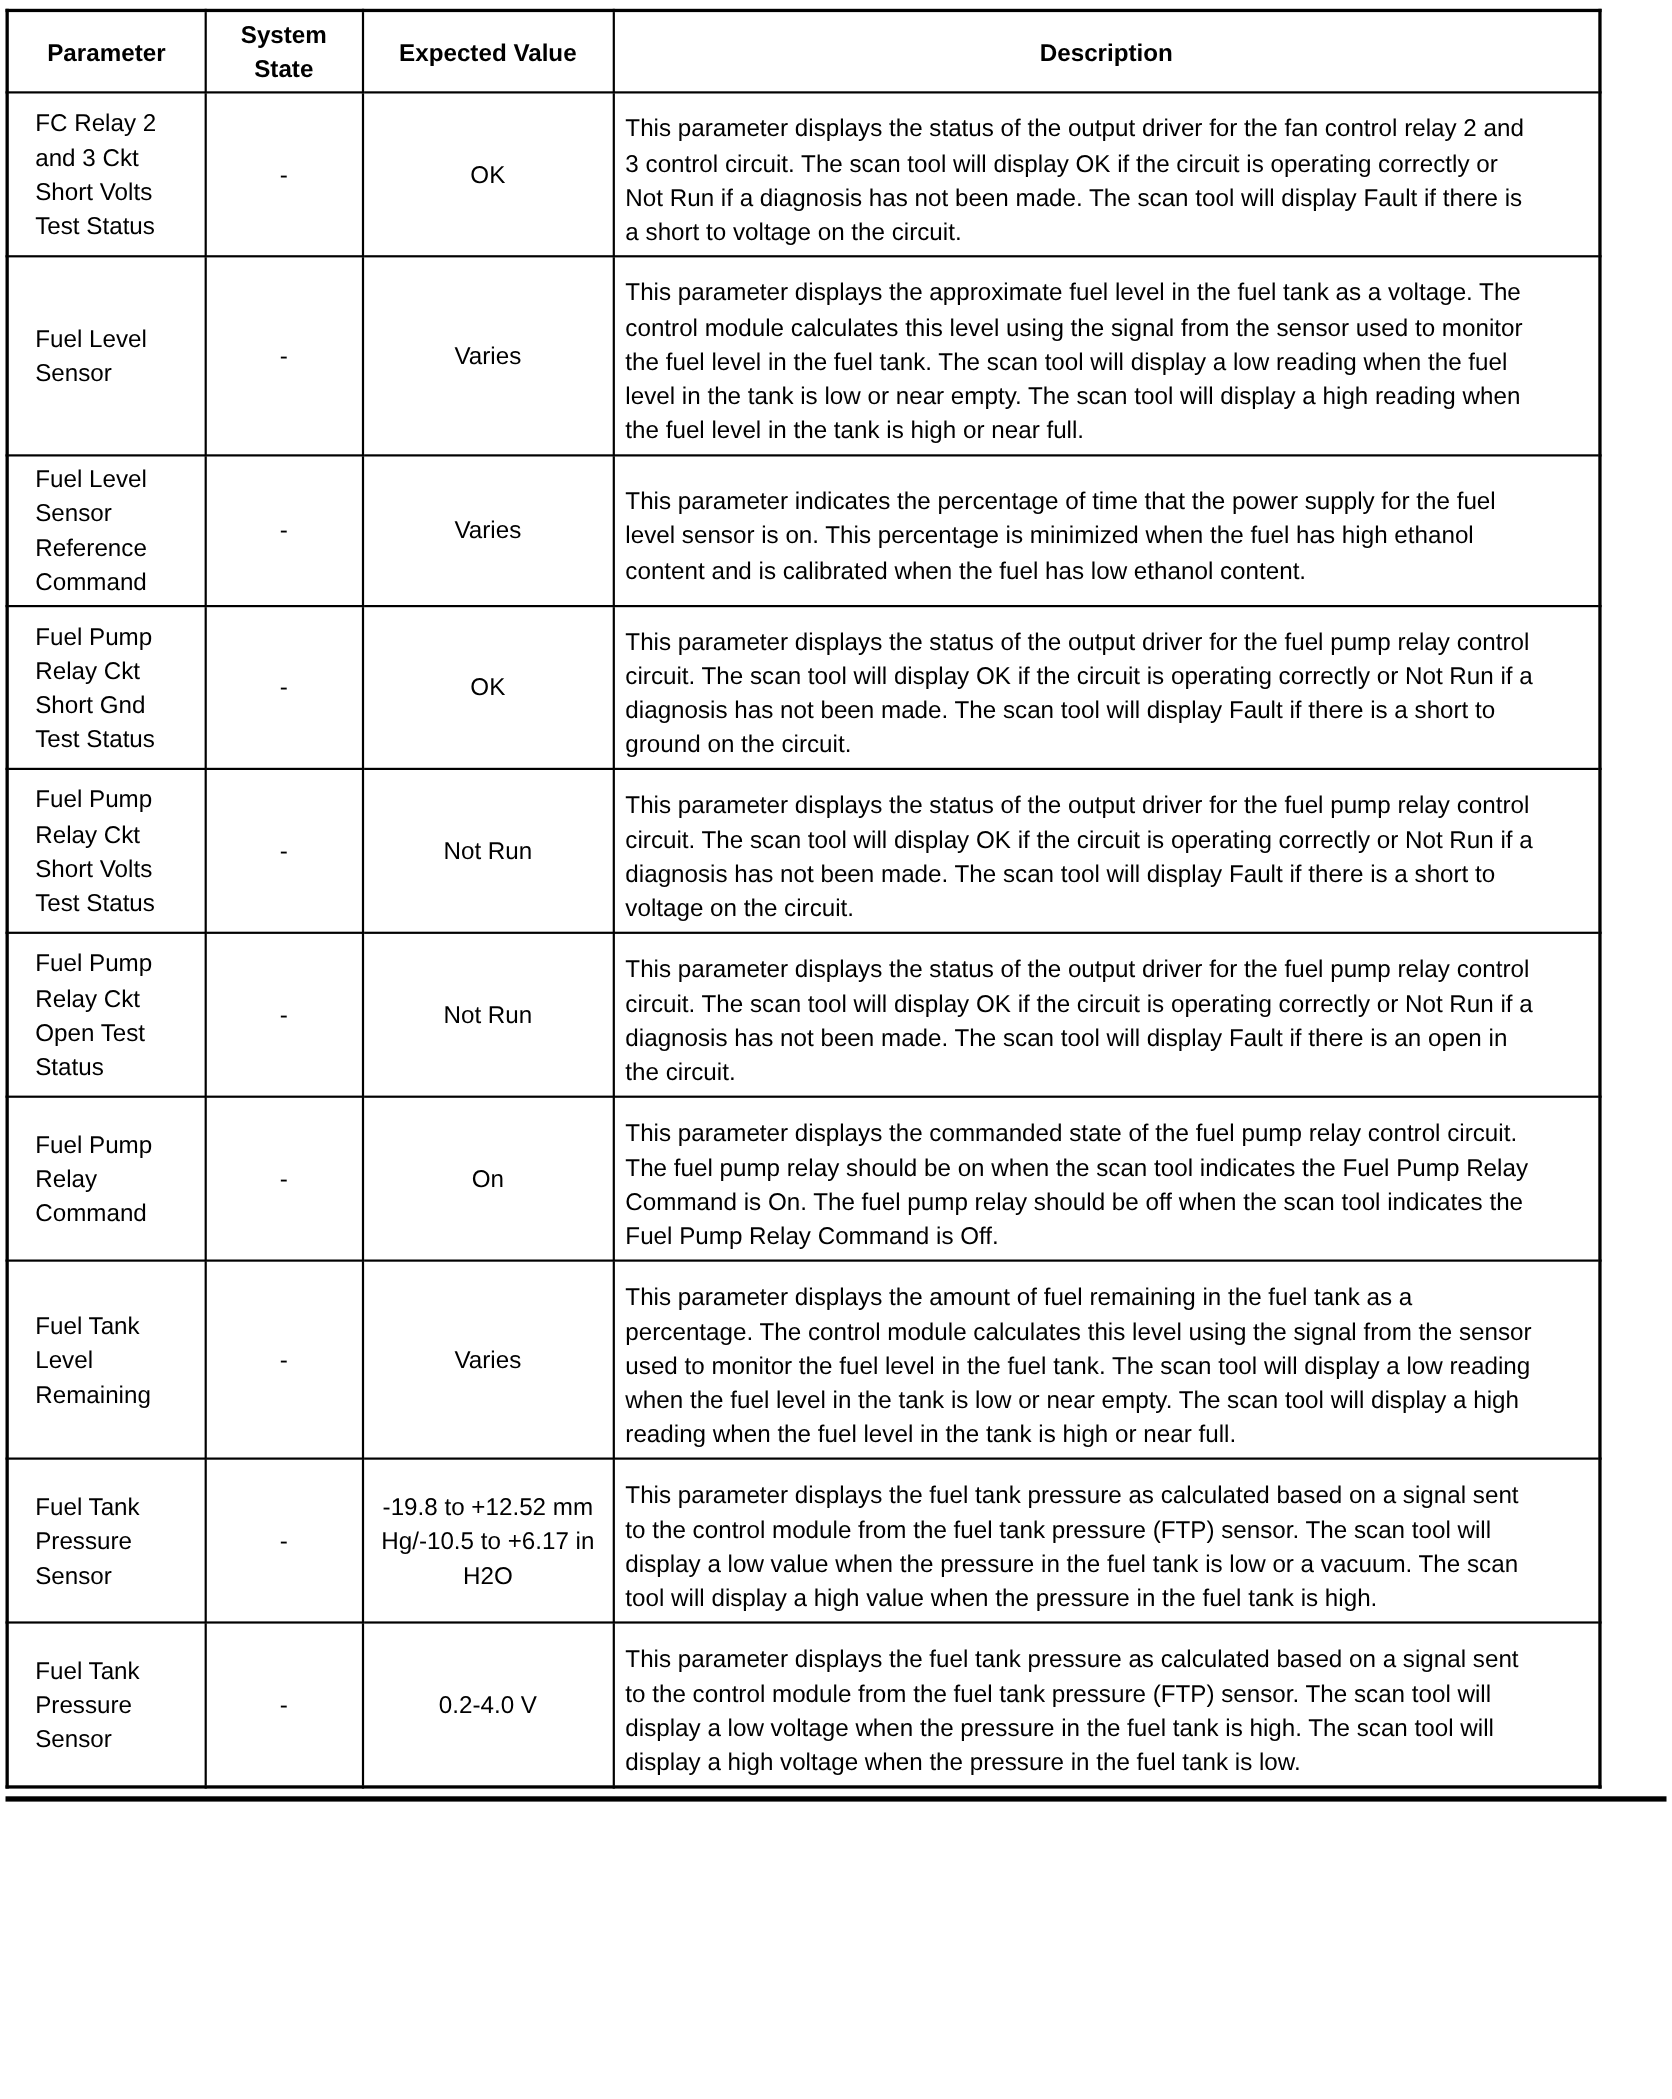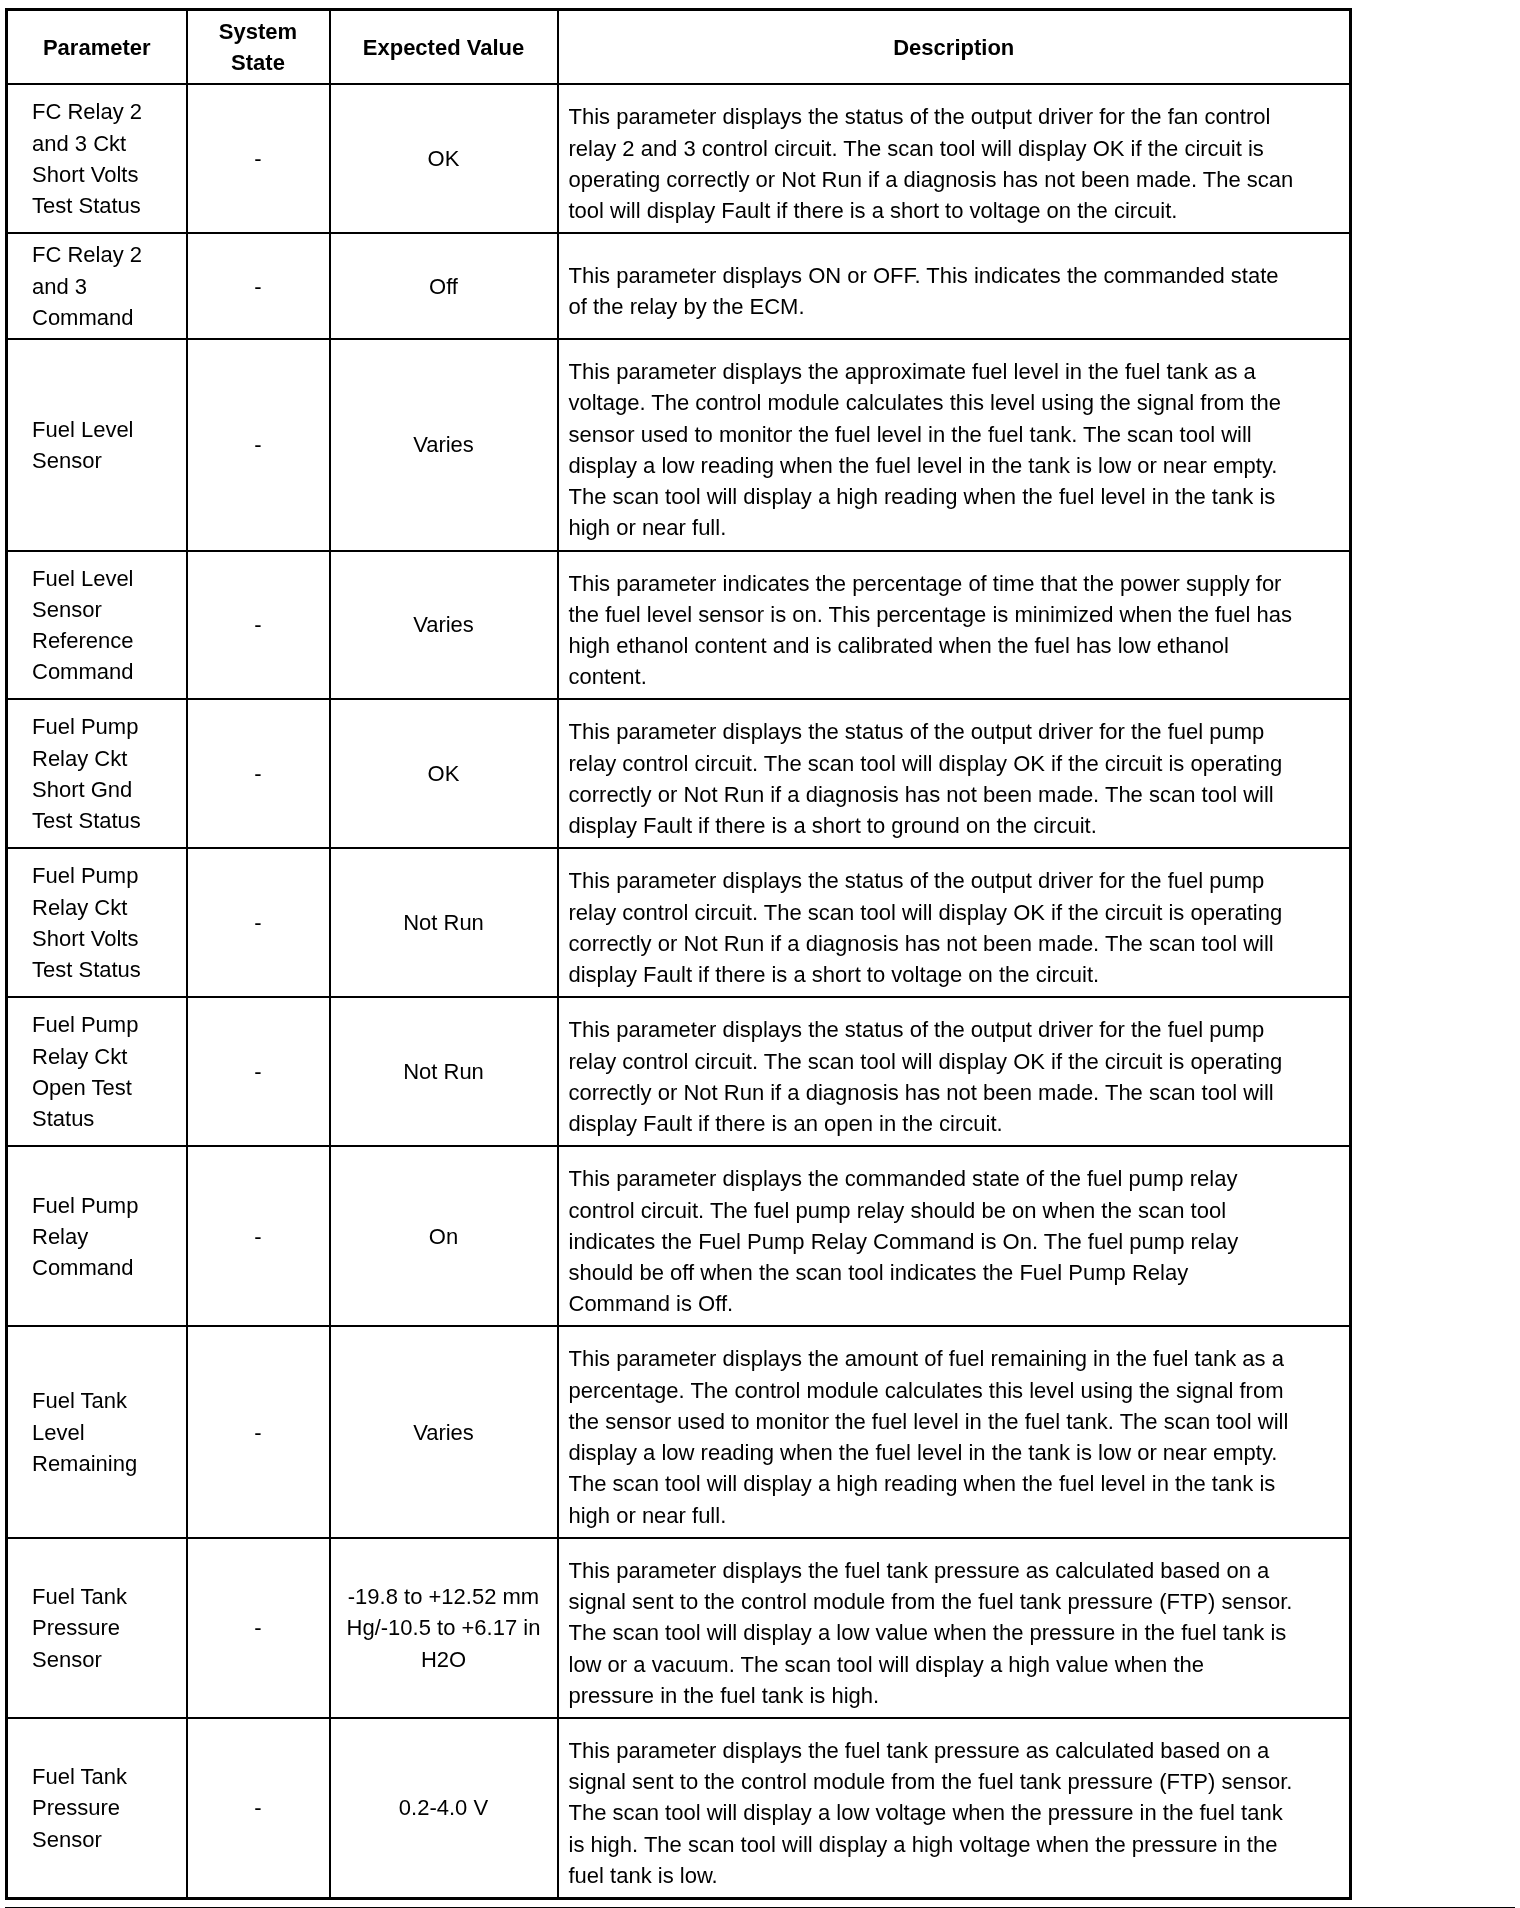--- a/index.html
+++ b/index.html
@@ -10,21 +10,21 @@
   }
   body {
     width: 1520px;
     font-family: "Liberation Sans", sans-serif;
     color: #000000;
     padding: 8px 5px 0 5px;
   }
   table.data-table {
     border-collapse: collapse;
     table-layout: fixed;
-    width: 1347px;
+    width: 1451px;
     border: 3px solid #000000;
   }
   th, td {
     border: 2px solid #000000;
     font-size: 22px;
     line-height: 1.42;
     vertical-align: middle;
     overflow: hidden;
     word-wrap: break-word;
   }
@@ -75,26 +75,20 @@
     </tr>
   </thead>
   <tbody>
     <tr>
       <td class="param">FC Relay 2 and 3 Ckt Short Volts Test Status</td>
       <td class="state">-</td>
       <td class="value">OK</td>
       <td class="desc">This parameter displays the status of the output driver for the fan control relay 2 and 3 control circuit. The scan tool will display OK if the circuit is operating correctly or Not Run if a diagnosis has not been made. The scan tool will display Fault if there is a short to voltage on the circuit.</td>
     </tr>
     <tr>
-      <td class="param">FC Relay 2 and 3 Command</td>
-      <td class="state">-</td>
-      <td class="value">Off</td>
-      <td class="desc">This parameter displays ON or OFF. This indicates the commanded state of the relay by the ECM.</td>
-    </tr>
-    <tr>
       <td class="param">Fuel Level Sensor</td>
       <td class="state">-</td>
       <td class="value">Varies</td>
       <td class="desc">This parameter displays the approximate fuel level in the fuel tank as a voltage. The control module calculates this level using the signal from the sensor used to monitor the fuel level in the fuel tank. The scan tool will display a low reading when the fuel level in the tank is low or near empty. The scan tool will display a high reading when the fuel level in the tank is high or near full.</td>
     </tr>
     <tr>
       <td class="param">Fuel Level Sensor Reference Command</td>
       <td class="state">-</td>
       <td class="value">Varies</td>
       <td class="desc">This parameter indicates the percentage of time that the power supply for the fuel level sensor is on. This percentage is minimized when the fuel has high ethanol content and is calibrated when the fuel has low ethanol content.</td>

